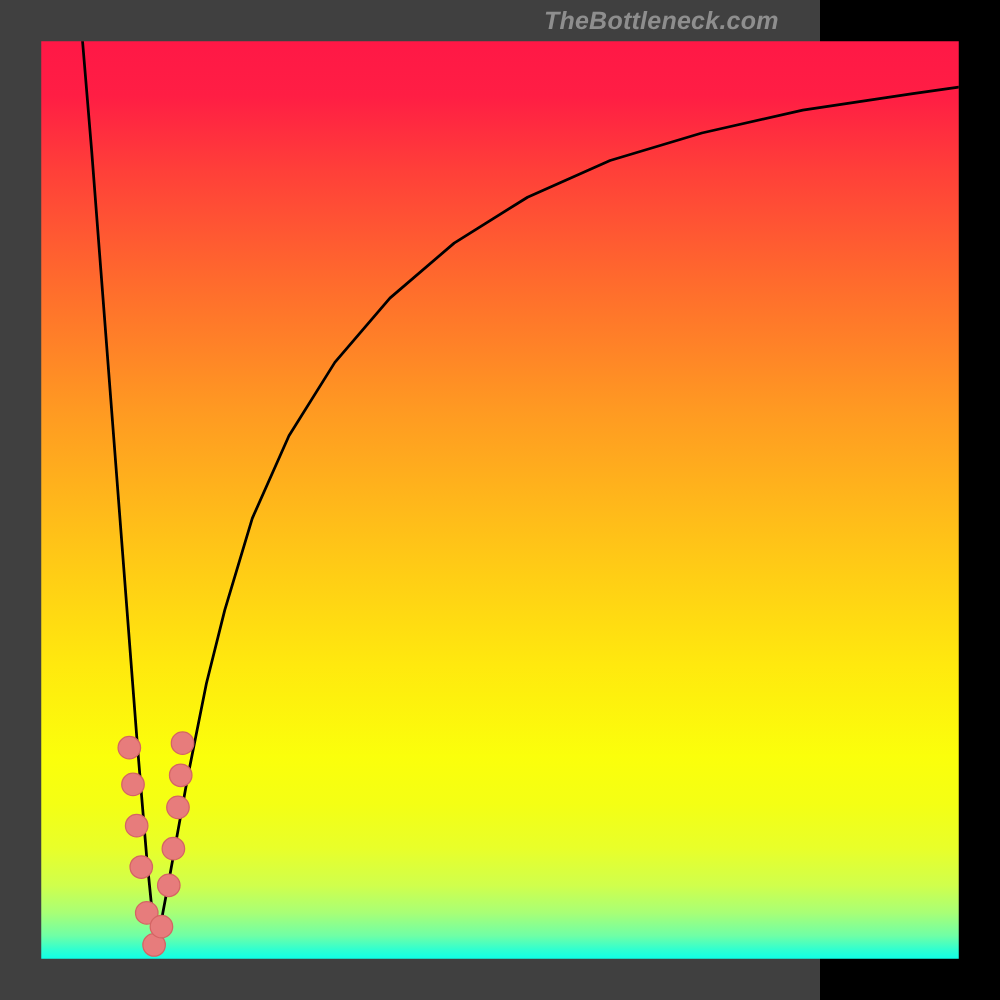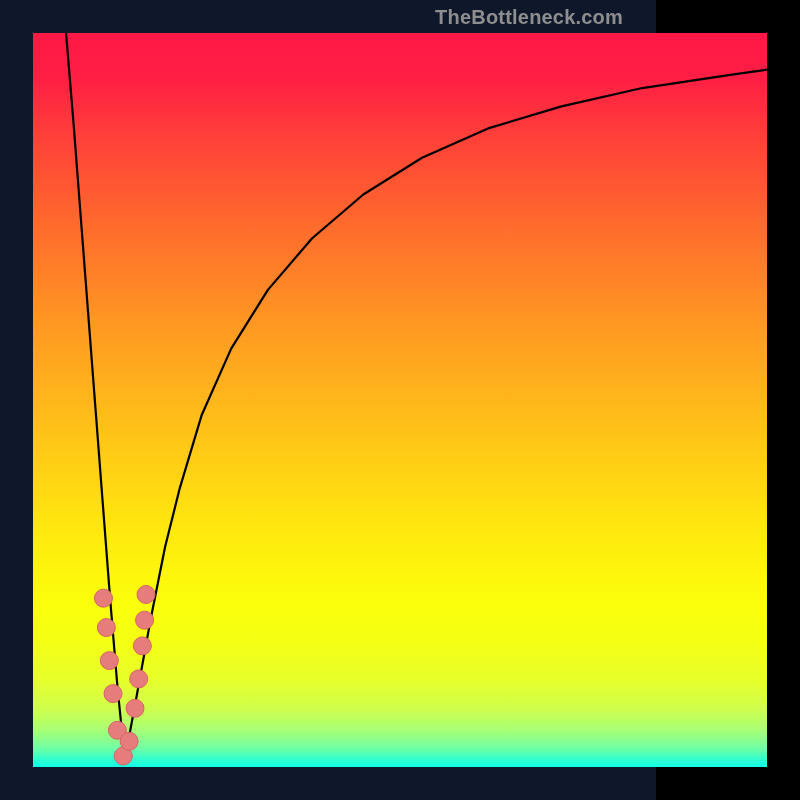--- a/index.html
+++ b/index.html
@@ -7,21 +7,22 @@
     padding: 0;
     width: 800px;
     height: 800px;
     overflow: hidden;
     background: #000;
   }
   .wrap {
     position: relative;
     width: 656px;
     height: 800px;
-    background: #0f172a;
+    background: #404040;
+    font-style: italic;
   }
   .plot-area {
     position: absolute;
     left: 33px;
     top: 33px;
     width: 734px;
     height: 734px;
     background: linear-gradient(to bottom,
       #ff1846 0%,
       #ff1e44 6%,

